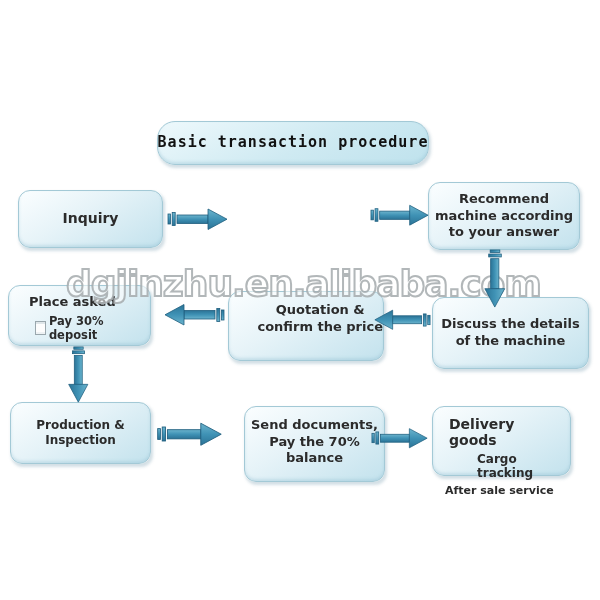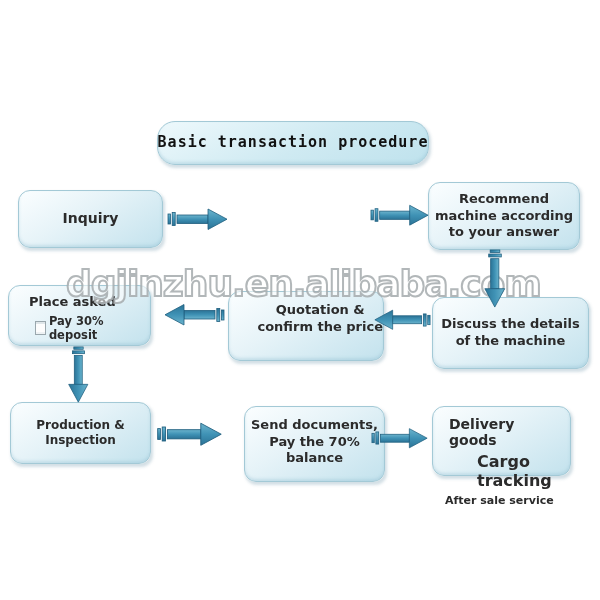--- a/index.html
+++ b/index.html
@@ -39,21 +39,21 @@
   
   #node-place-order{align-items:flex-start;justify-content:flex-start;
     padding:8px 6px 0 20px;text-align:left;}
   #node-place-order .sub{display:flex;align-items:center;gap:3px;margin:3px 0 0 6px;
     font-size:11.5px;}
   .doc-icon{display:inline-block;width:10px;height:12px;background:#fdfdfd;
     border:1px solid #9aa7ad;box-shadow:inset 0 2px 0 #dfe6e9, inset 0 -2px 0 #eef2f4;}
   #node-delivery{align-items:flex-start;justify-content:flex-start;
     padding:9px 4px 12px 16px;text-align:left;}
   #node-delivery .l1{font-size:14px;}
-  #node-delivery .l2{font-size:16px;margin:4px 0 0 28px;}
+  #node-delivery .l2{font-size:12px;margin:4px 0 0 28px;}
   #node-delivery .l3{font-size:11px;margin:4px 0 0 -4px;}
   #node-quotation,#node-send-docs{justify-content:flex-start;padding-top:10px;}
 </style>
 </head>
 <body>
 
 <div id="canvas">
 
   <svg width="0" height="0" style="position:absolute" aria-hidden="true">
     <defs>

